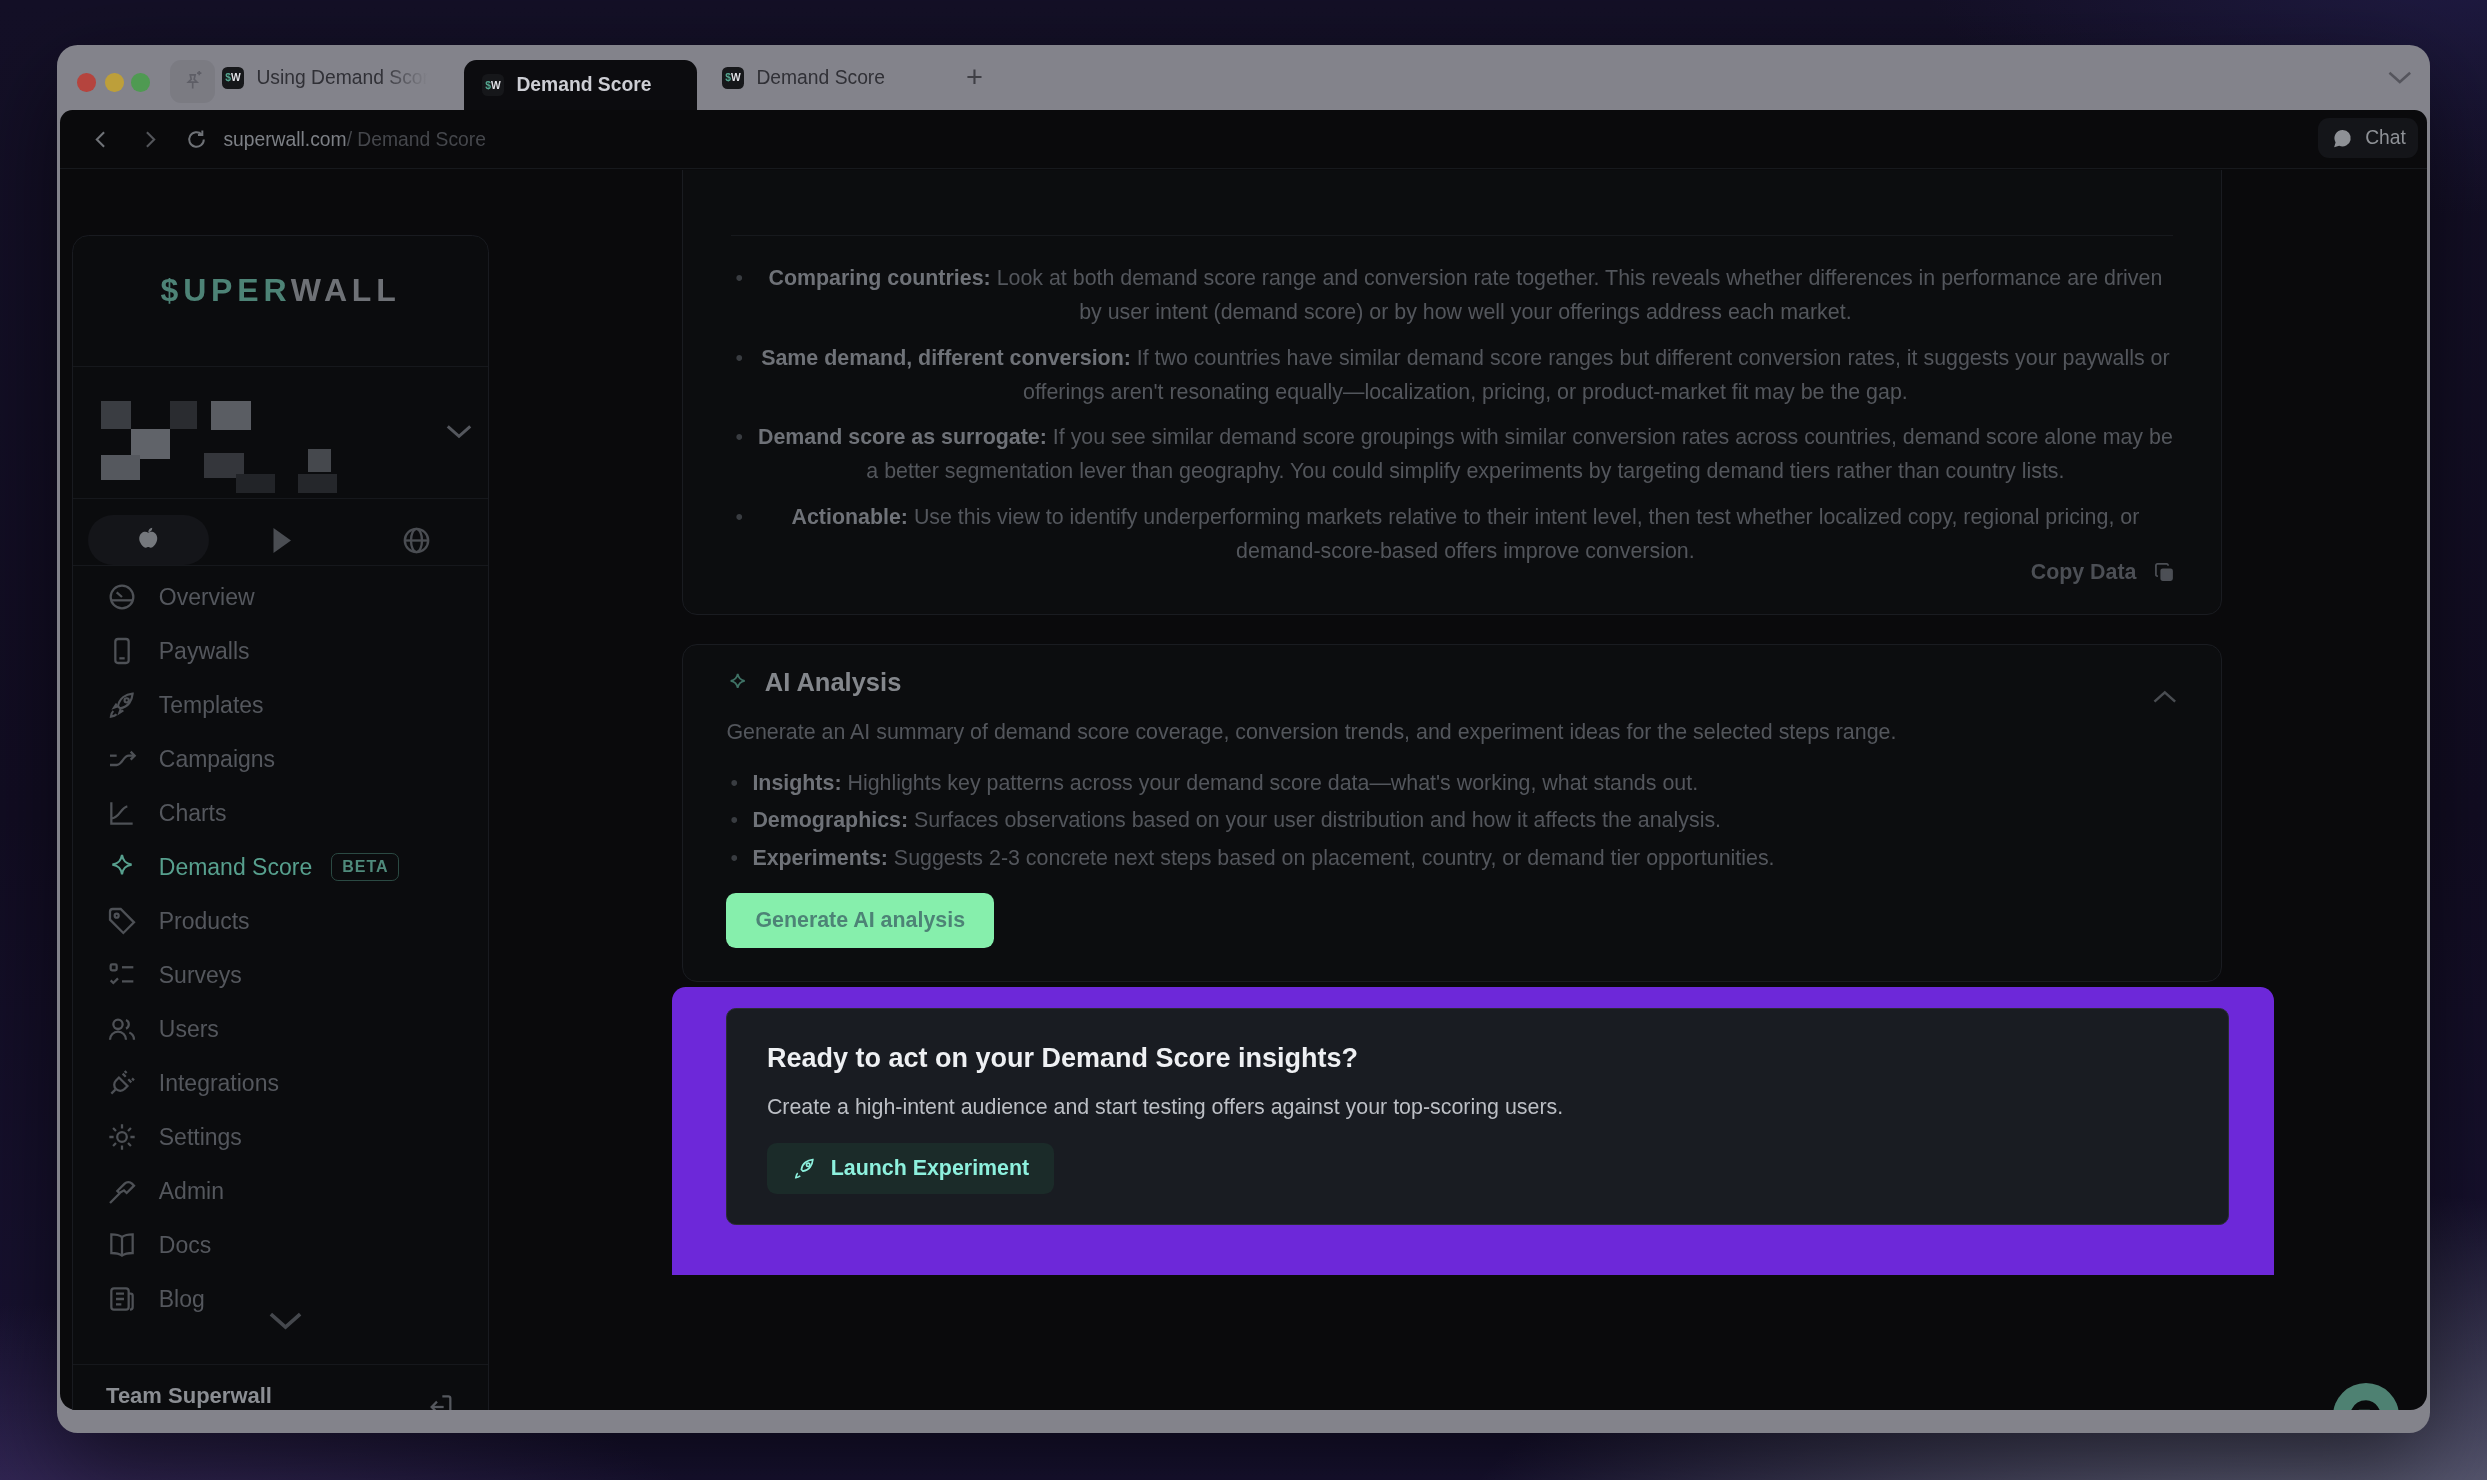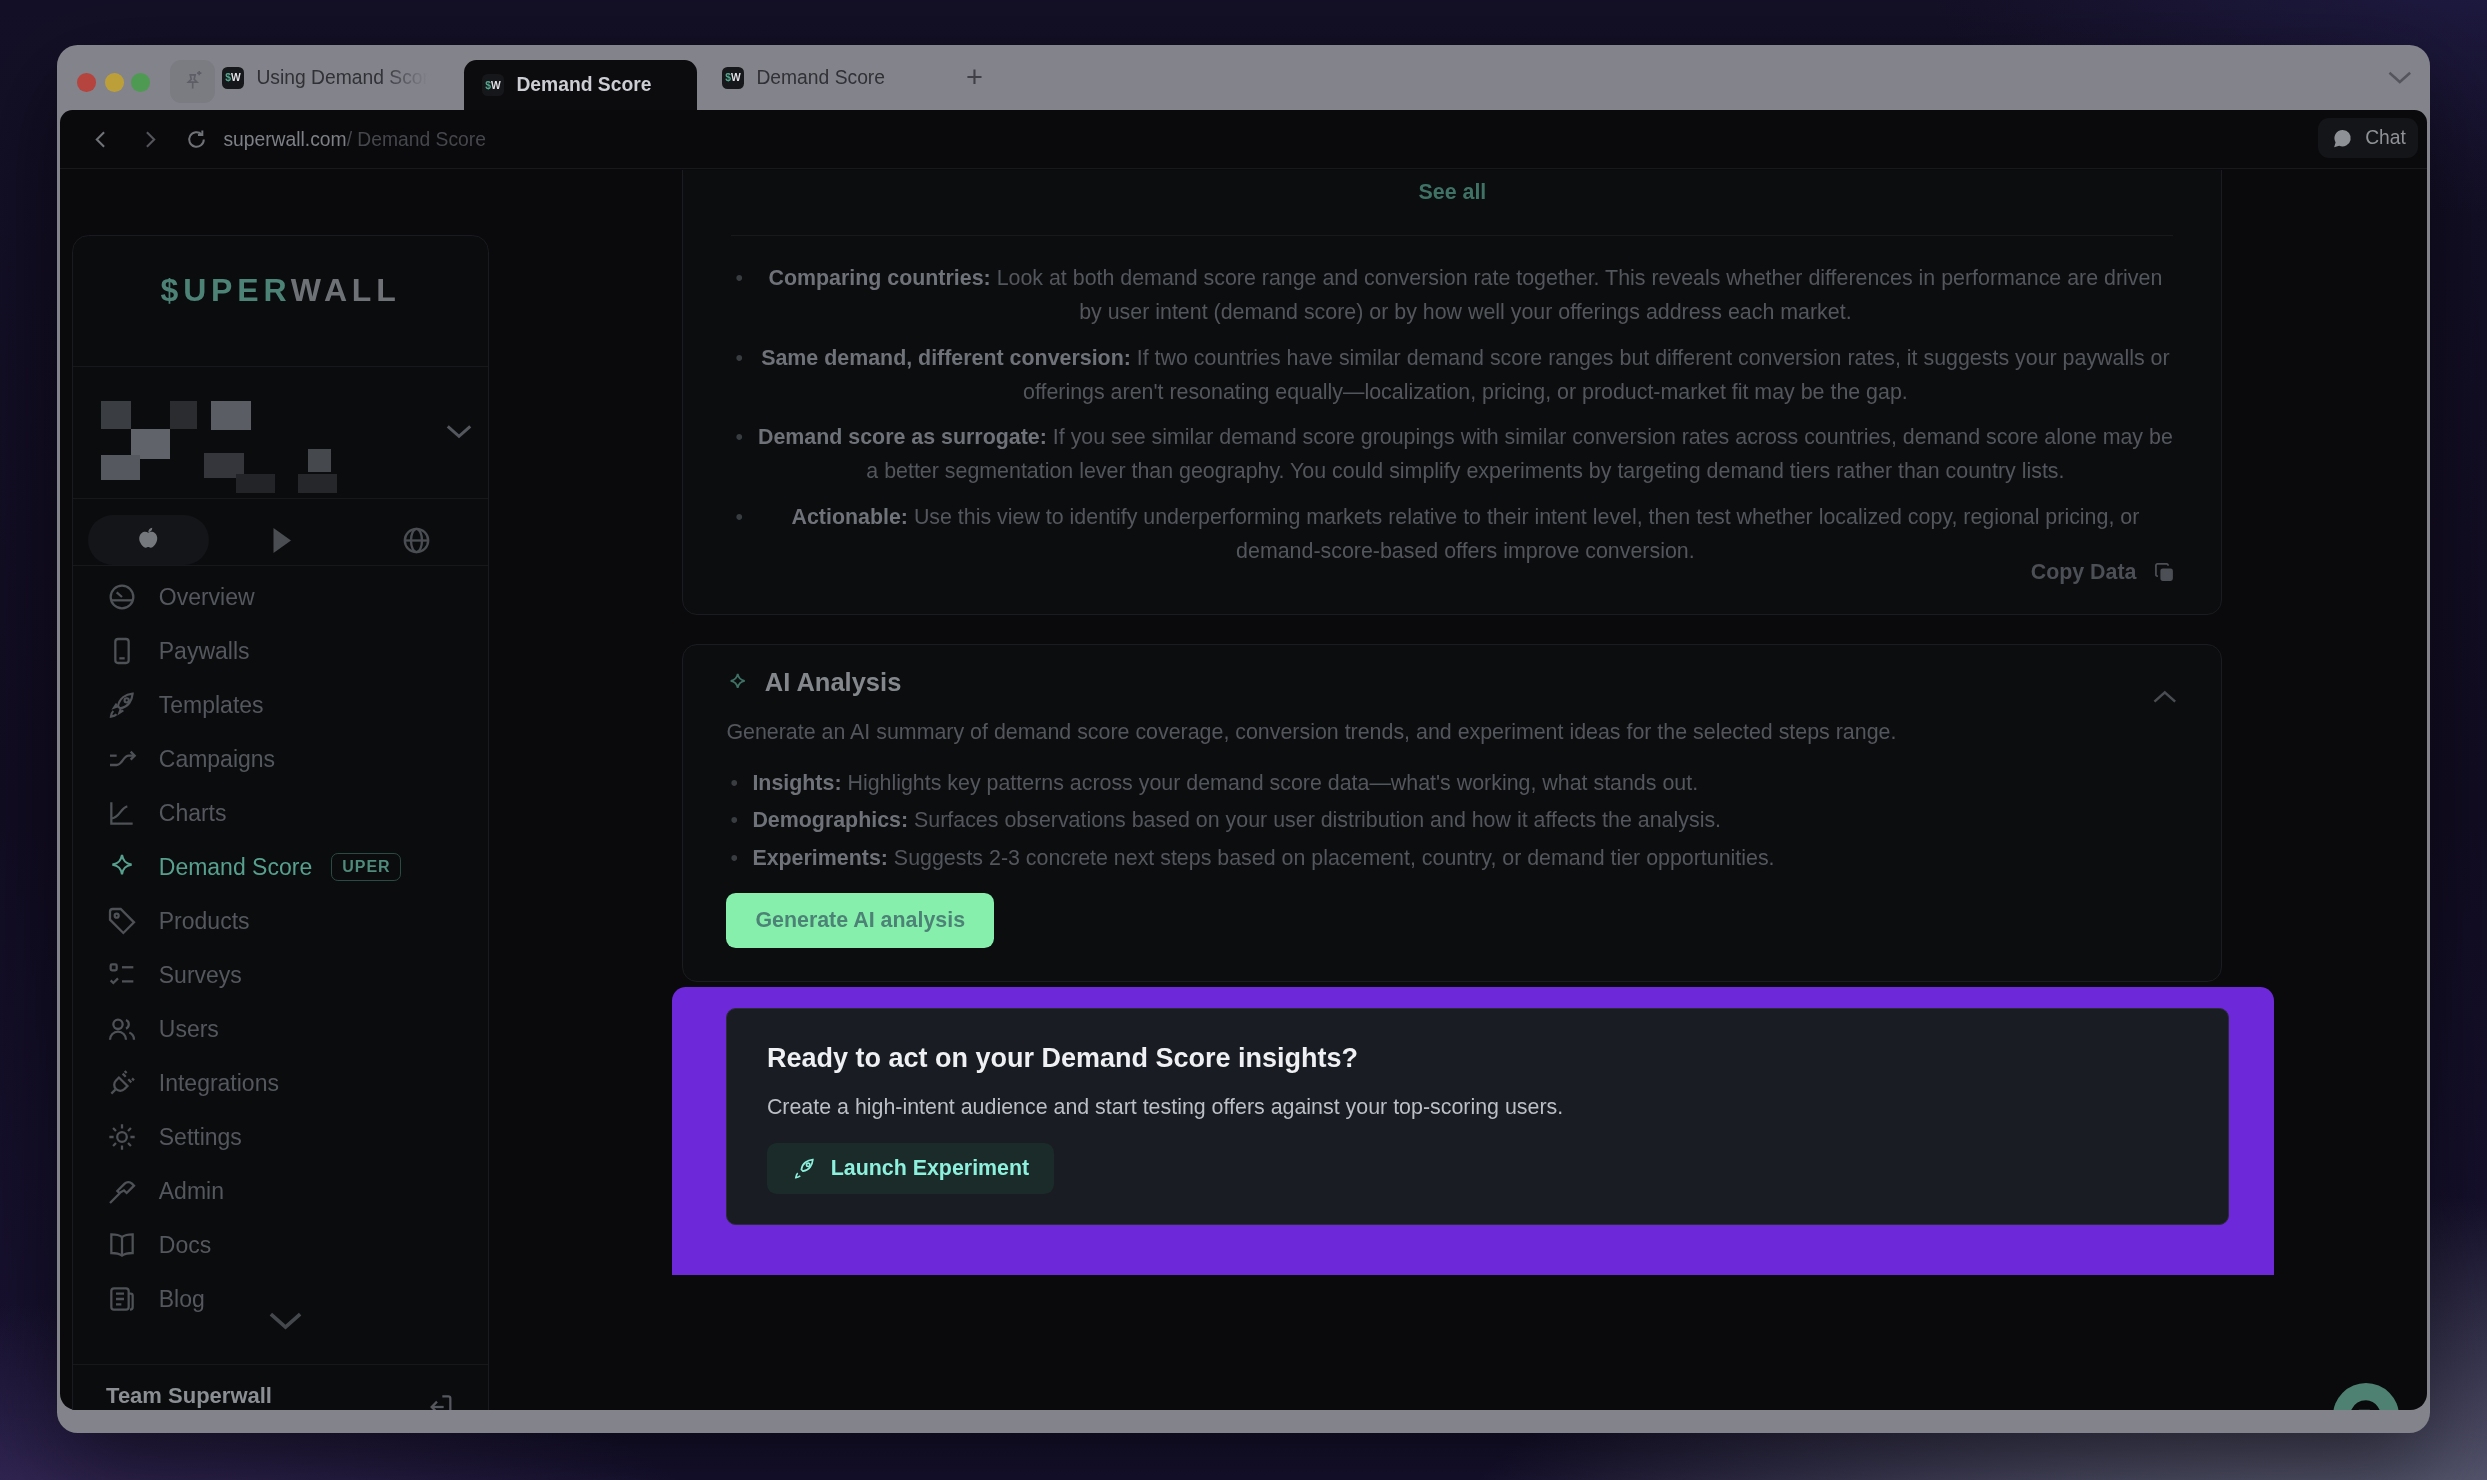--- a/index.html
+++ b/index.html
@@ -300,21 +300,21 @@
                 </span>
               <span>Charts</span>
             </div>
             <div class="nav-item active">
               <span class="ic">
                 <svg width="32" height="32" viewBox="0 0 24 24" fill="none" stroke="currentColor" stroke-width="1.6">
                   <path d="M12 3c.8 4.5 2.7 6.4 7.2 7.2-4.5.8-6.4 2.7-7.2 7.2-.8-4.5-2.7-6.4-7.2-7.2C9.3 9.4 11.2 7.5 12 3z"></path>
                 </svg>
                 </span>
               <span>Demand Score</span>
-              <span class="beta">UPER</span>
+              <span class="beta">BETA</span>
             </div>
             <div class="nav-item">
               <span class="ic">
                 <svg width="32" height="32" viewBox="0 0 24 24" fill="none" stroke="currentColor" stroke-width="1.7">
                   <path d="M3 11V5a2 2 0 0 1 2-2h6l10 10-8 8L3 11z"></path>
                     <circle cx="8" cy="8" r="1.5"></circle>
                 </svg>
                 </span>
               <span>Products</span>
             </div>
@@ -405,21 +405,20 @@
                   <path d="M10.5 8l-4 4 4 4"></path>
                   <path d="M6.5 12h9"></path>
               </svg>
             </div>
           </div>
         </div>
 
         <div class="main">
 
           <div class="card card-insights">
-            <div class="see-all">See all</div>
             <div class="ci-div"></div>
             <ul class="bullets">
               <li><b>Comparing countries:</b><span> Look at both demand score range and conversion rate together. This reveals whether differences in performance are driven by user intent (demand score) or by how well your offerings address each market.</span></li>
               <li><b>Same demand, different conversion:</b><span> If two countries have similar demand score ranges but different conversion rates, it suggests your paywalls or offerings aren't resonating equally—localization, pricing, or product-market fit may be the gap.</span></li>
               <li><b>Demand score as surrogate:</b><span> If you see similar demand score groupings with similar conversion rates across countries, demand score alone may be a better segmentation lever than geography. You could simplify experiments by targeting demand tiers rather than country lists.</span></li>
               <li><b>Actionable:</b><span> Use this view to identify underperforming markets relative to their intent level, then test whether localized copy, regional pricing, or demand-score-based offers improve conversion.</span></li>
             </ul>
             <div class="copy-row">
               <span>Copy Data</span>
               <span>

